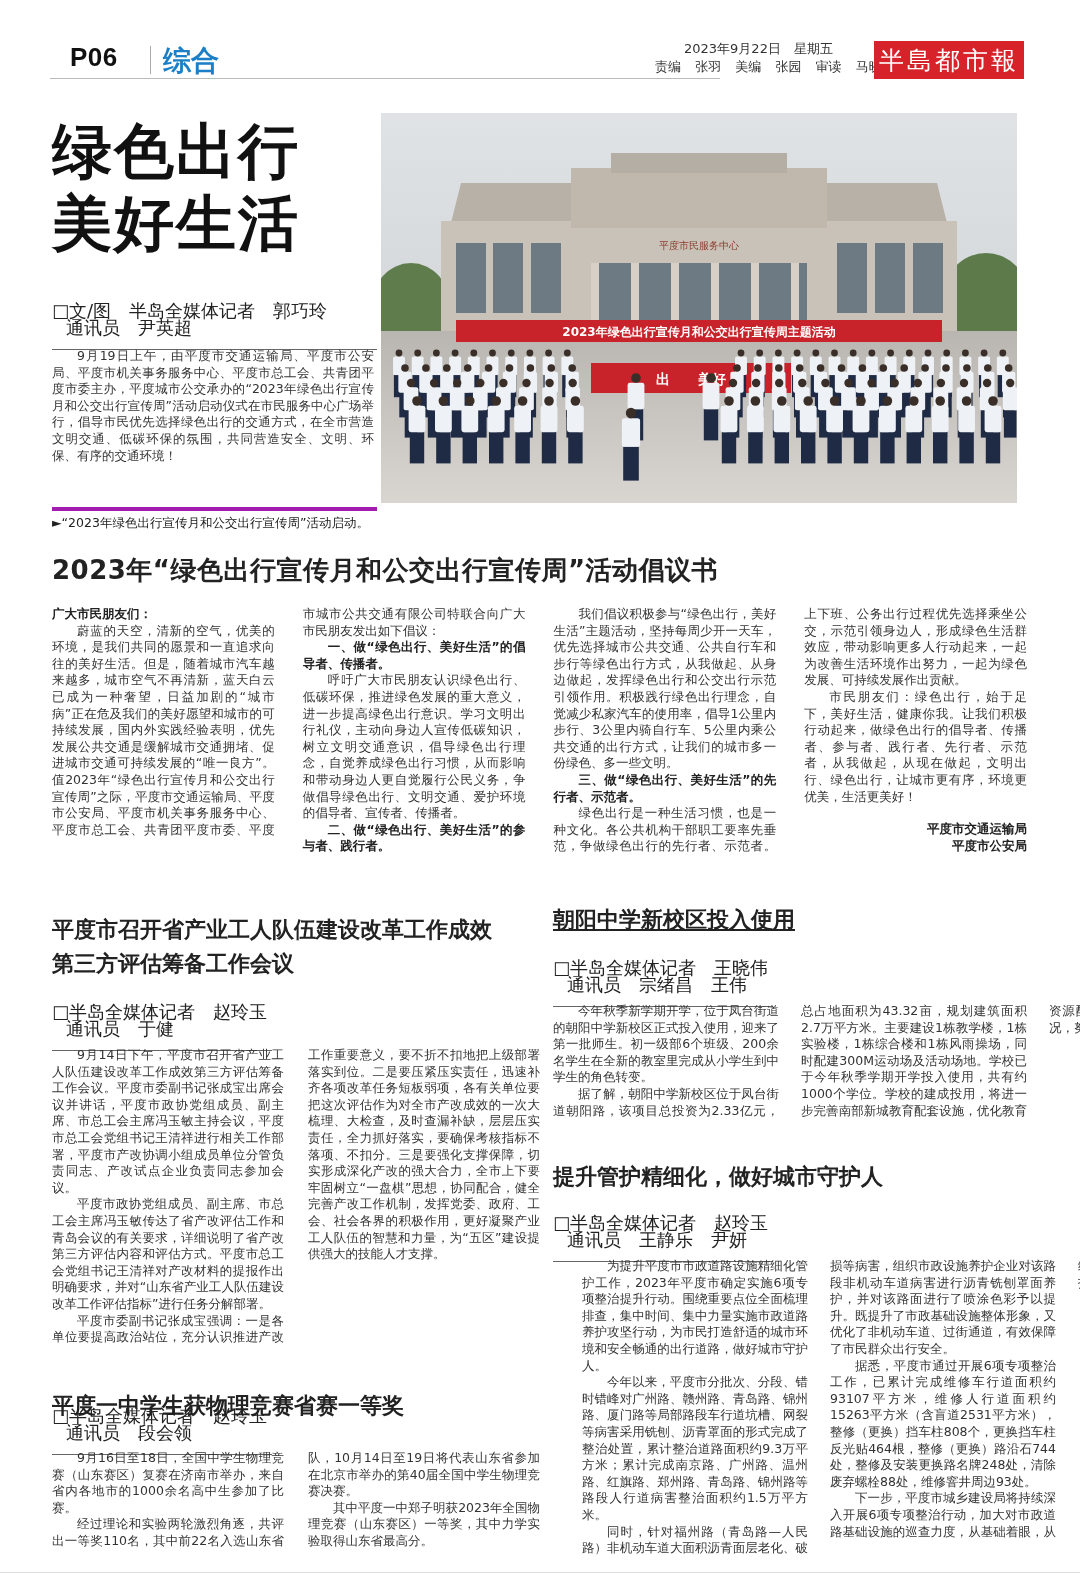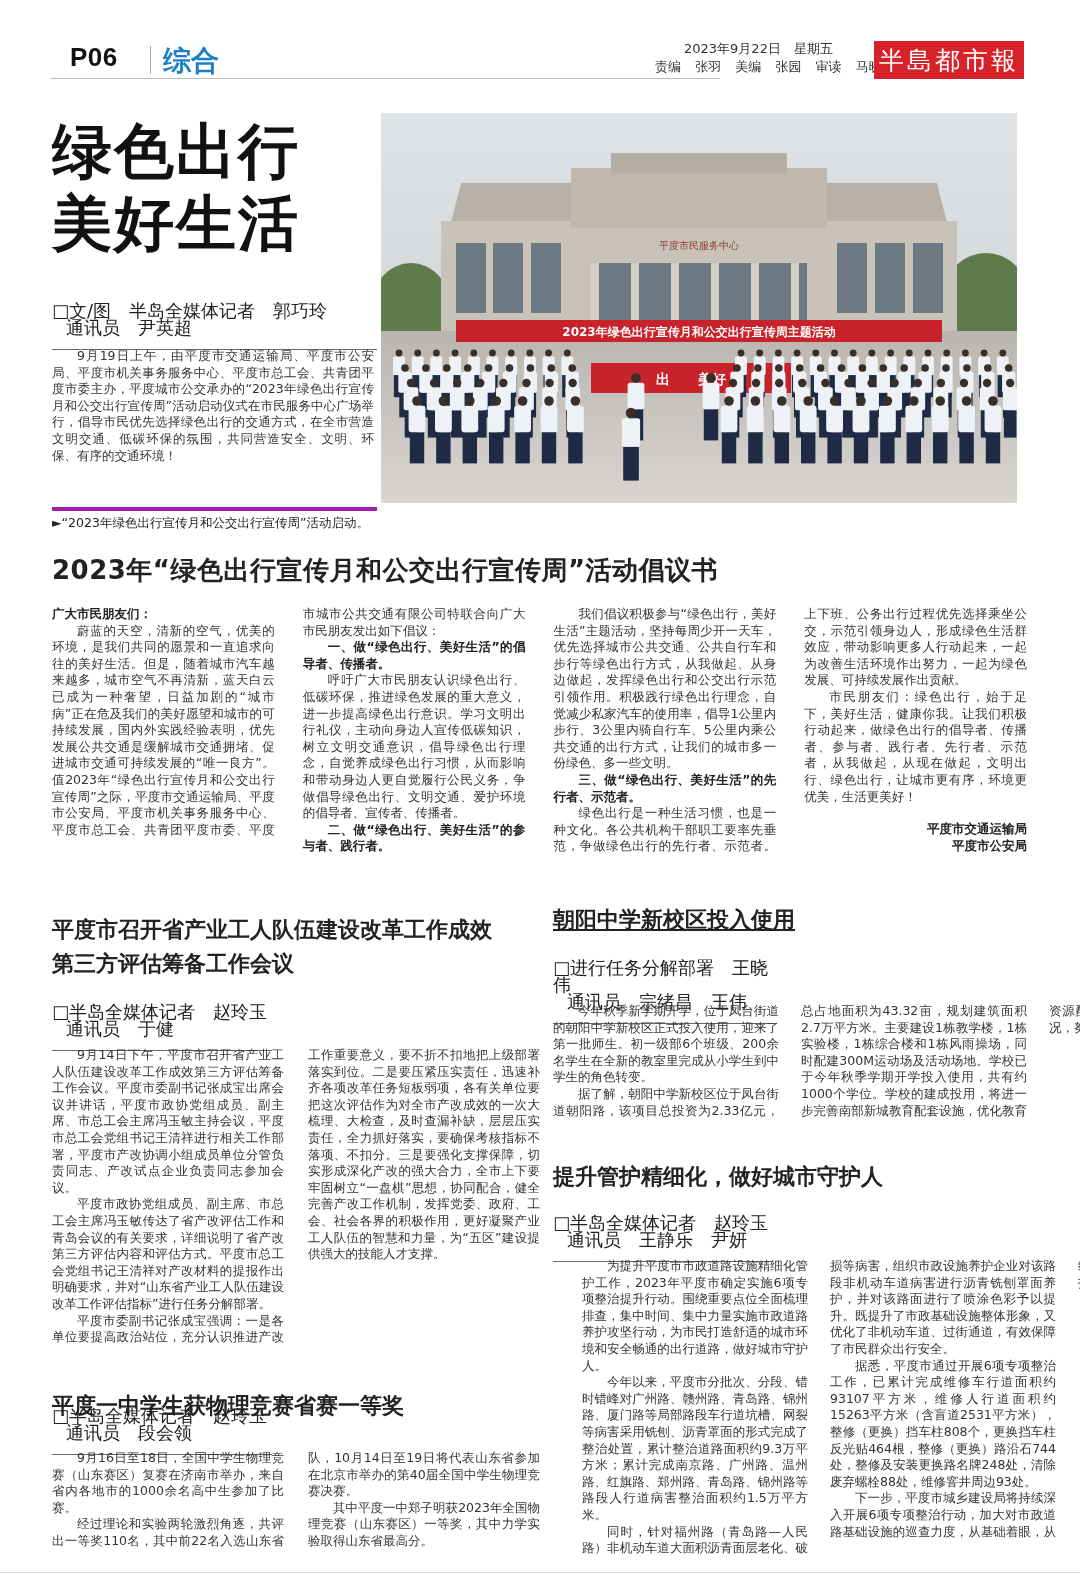--- a/index.html
+++ b/index.html
@@ -600,21 +600,21 @@
   <div class="l2">通讯员　段会领</div>
 </div>
 <div class="abs body" id="physics-cols" style="left:52px;top:1450px;width:488px;height:115px;column-count:2;column-gap:24px;column-fill:auto;">
     <p>9月16日至18日，全国中学生物理竞赛（山东赛区）复赛在济南市举办，来自省内各地市的1000余名高中生参加了比赛。</p>
     <p>经过理论和实验两轮激烈角逐，共评出一等奖110名，其中前22名入选山东省队，10月14日至19日将代表山东省参加在北京市举办的第40届全国中学生物理竞赛决赛。</p>
     <p>其中平度一中郑子明获2023年全国物理竞赛（山东赛区）一等奖，其中力学实验取得山东省最高分。</p>
   </div>
 
 <div class="abs h2" style="left:553px;top:905px;font-size:22px;white-space:nowrap;text-decoration:underline;">朝阳中学新校区投入使用</div>
 <div class="abs byline" style="left:553px;top:959px;width:220px;">
-  <div>□进行任务分解部署　王晓伟</div>
+  <div>□半岛全媒体记者　王晓伟</div>
   <div class="l2">通讯员　宗绪昌　王伟</div>
 </div>
 <div class="abs body" id="school-cols" style="left:553px;top:1003px;width:474px;height:118px;column-count:2;column-gap:22px;column-fill:auto;">
     <p>今年秋季新学期开学，位于凤台街道的朝阳中学新校区正式投入使用，迎来了第一批师生。初一级部6个班级、200余名学生在全新的教室里完成从小学生到中学生的角色转变。</p>
     <p>据了解，朝阳中学新校区位于凤台街道朝阳路，该项目总投资为2.33亿元，总占地面积为43.32亩，规划建筑面积2.7万平方米。主要建设1栋教学楼，1栋实验楼，1栋综合楼和1栋风雨操场，同时配建300M运动场及活动场地。学校已于今年秋季学期开学投入使用，共有约1000个学位。学校的建成投用，将进一步完善南部新城教育配套设施，优化教育资源配置，有效解决该区域学位紧张状况，努力办好人民满意的教育。</p>
   </div>
 
 <div class="abs h2" style="left:553px;top:1162px;font-size:22px;white-space:nowrap;">提升管护精细化，做好城市守护人</div>
 <div class="abs byline" style="left:553px;top:1214px;width:220px;">
   <div>□半岛全媒体记者　赵玲玉</div>

